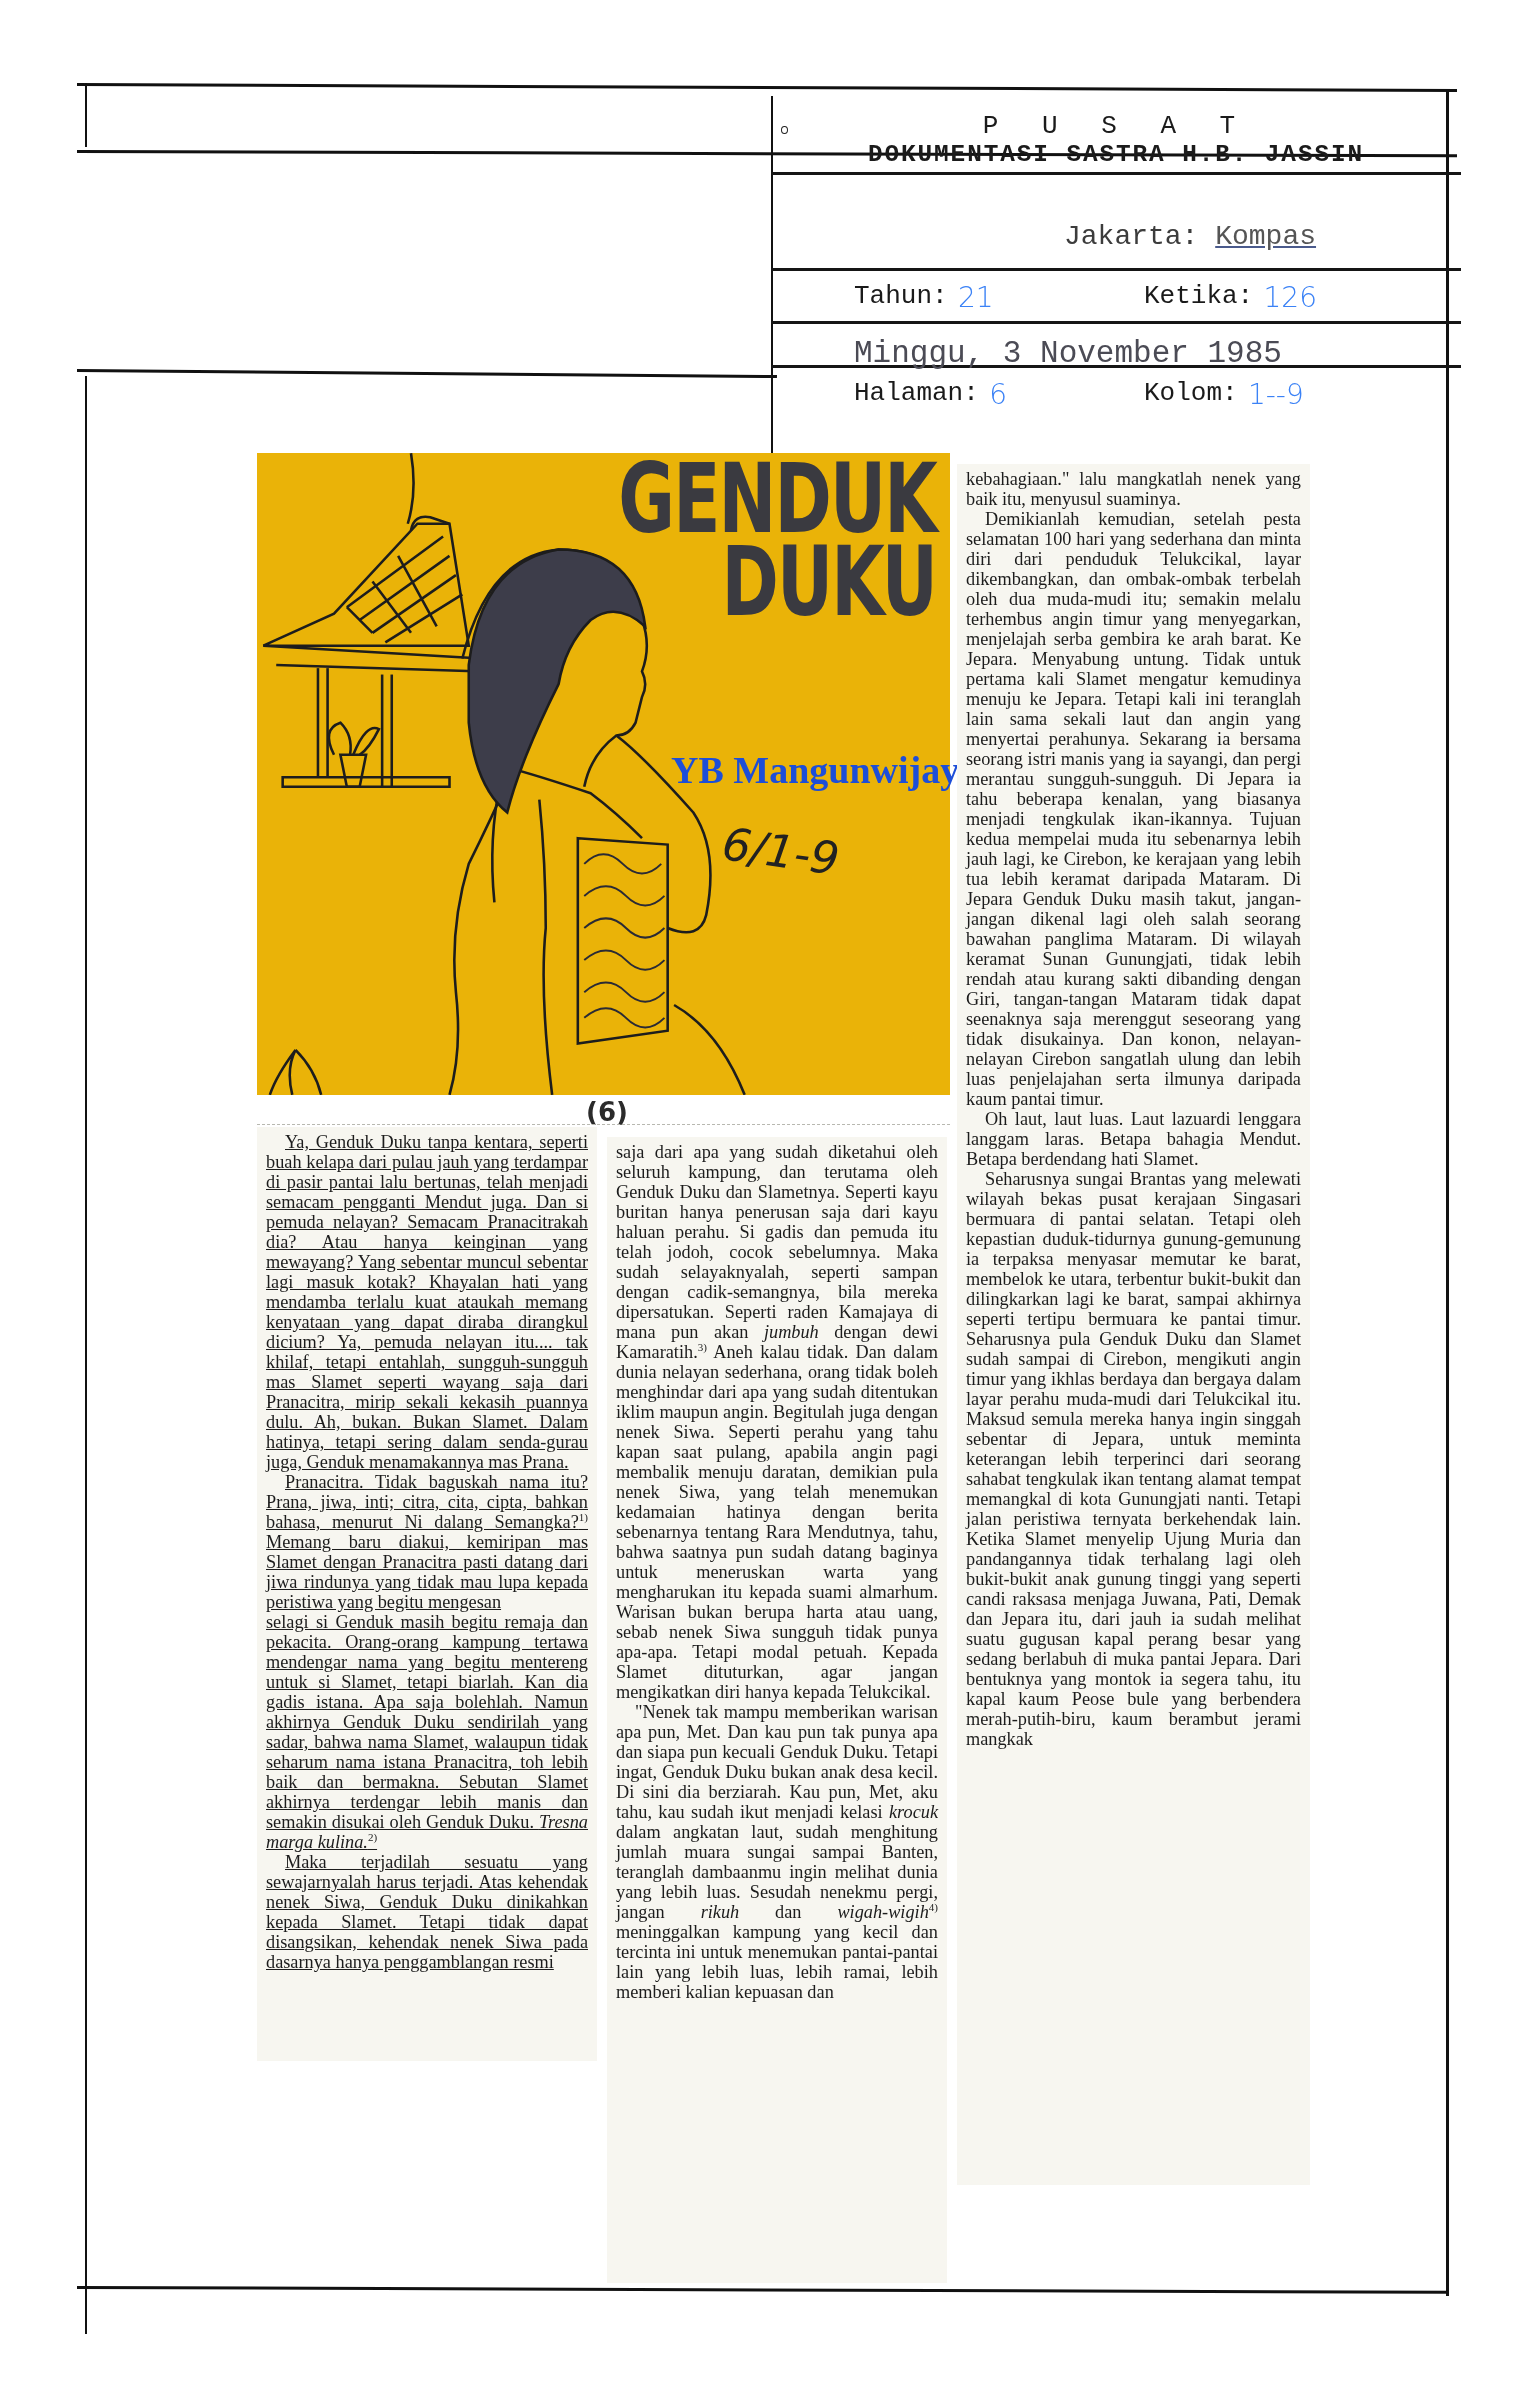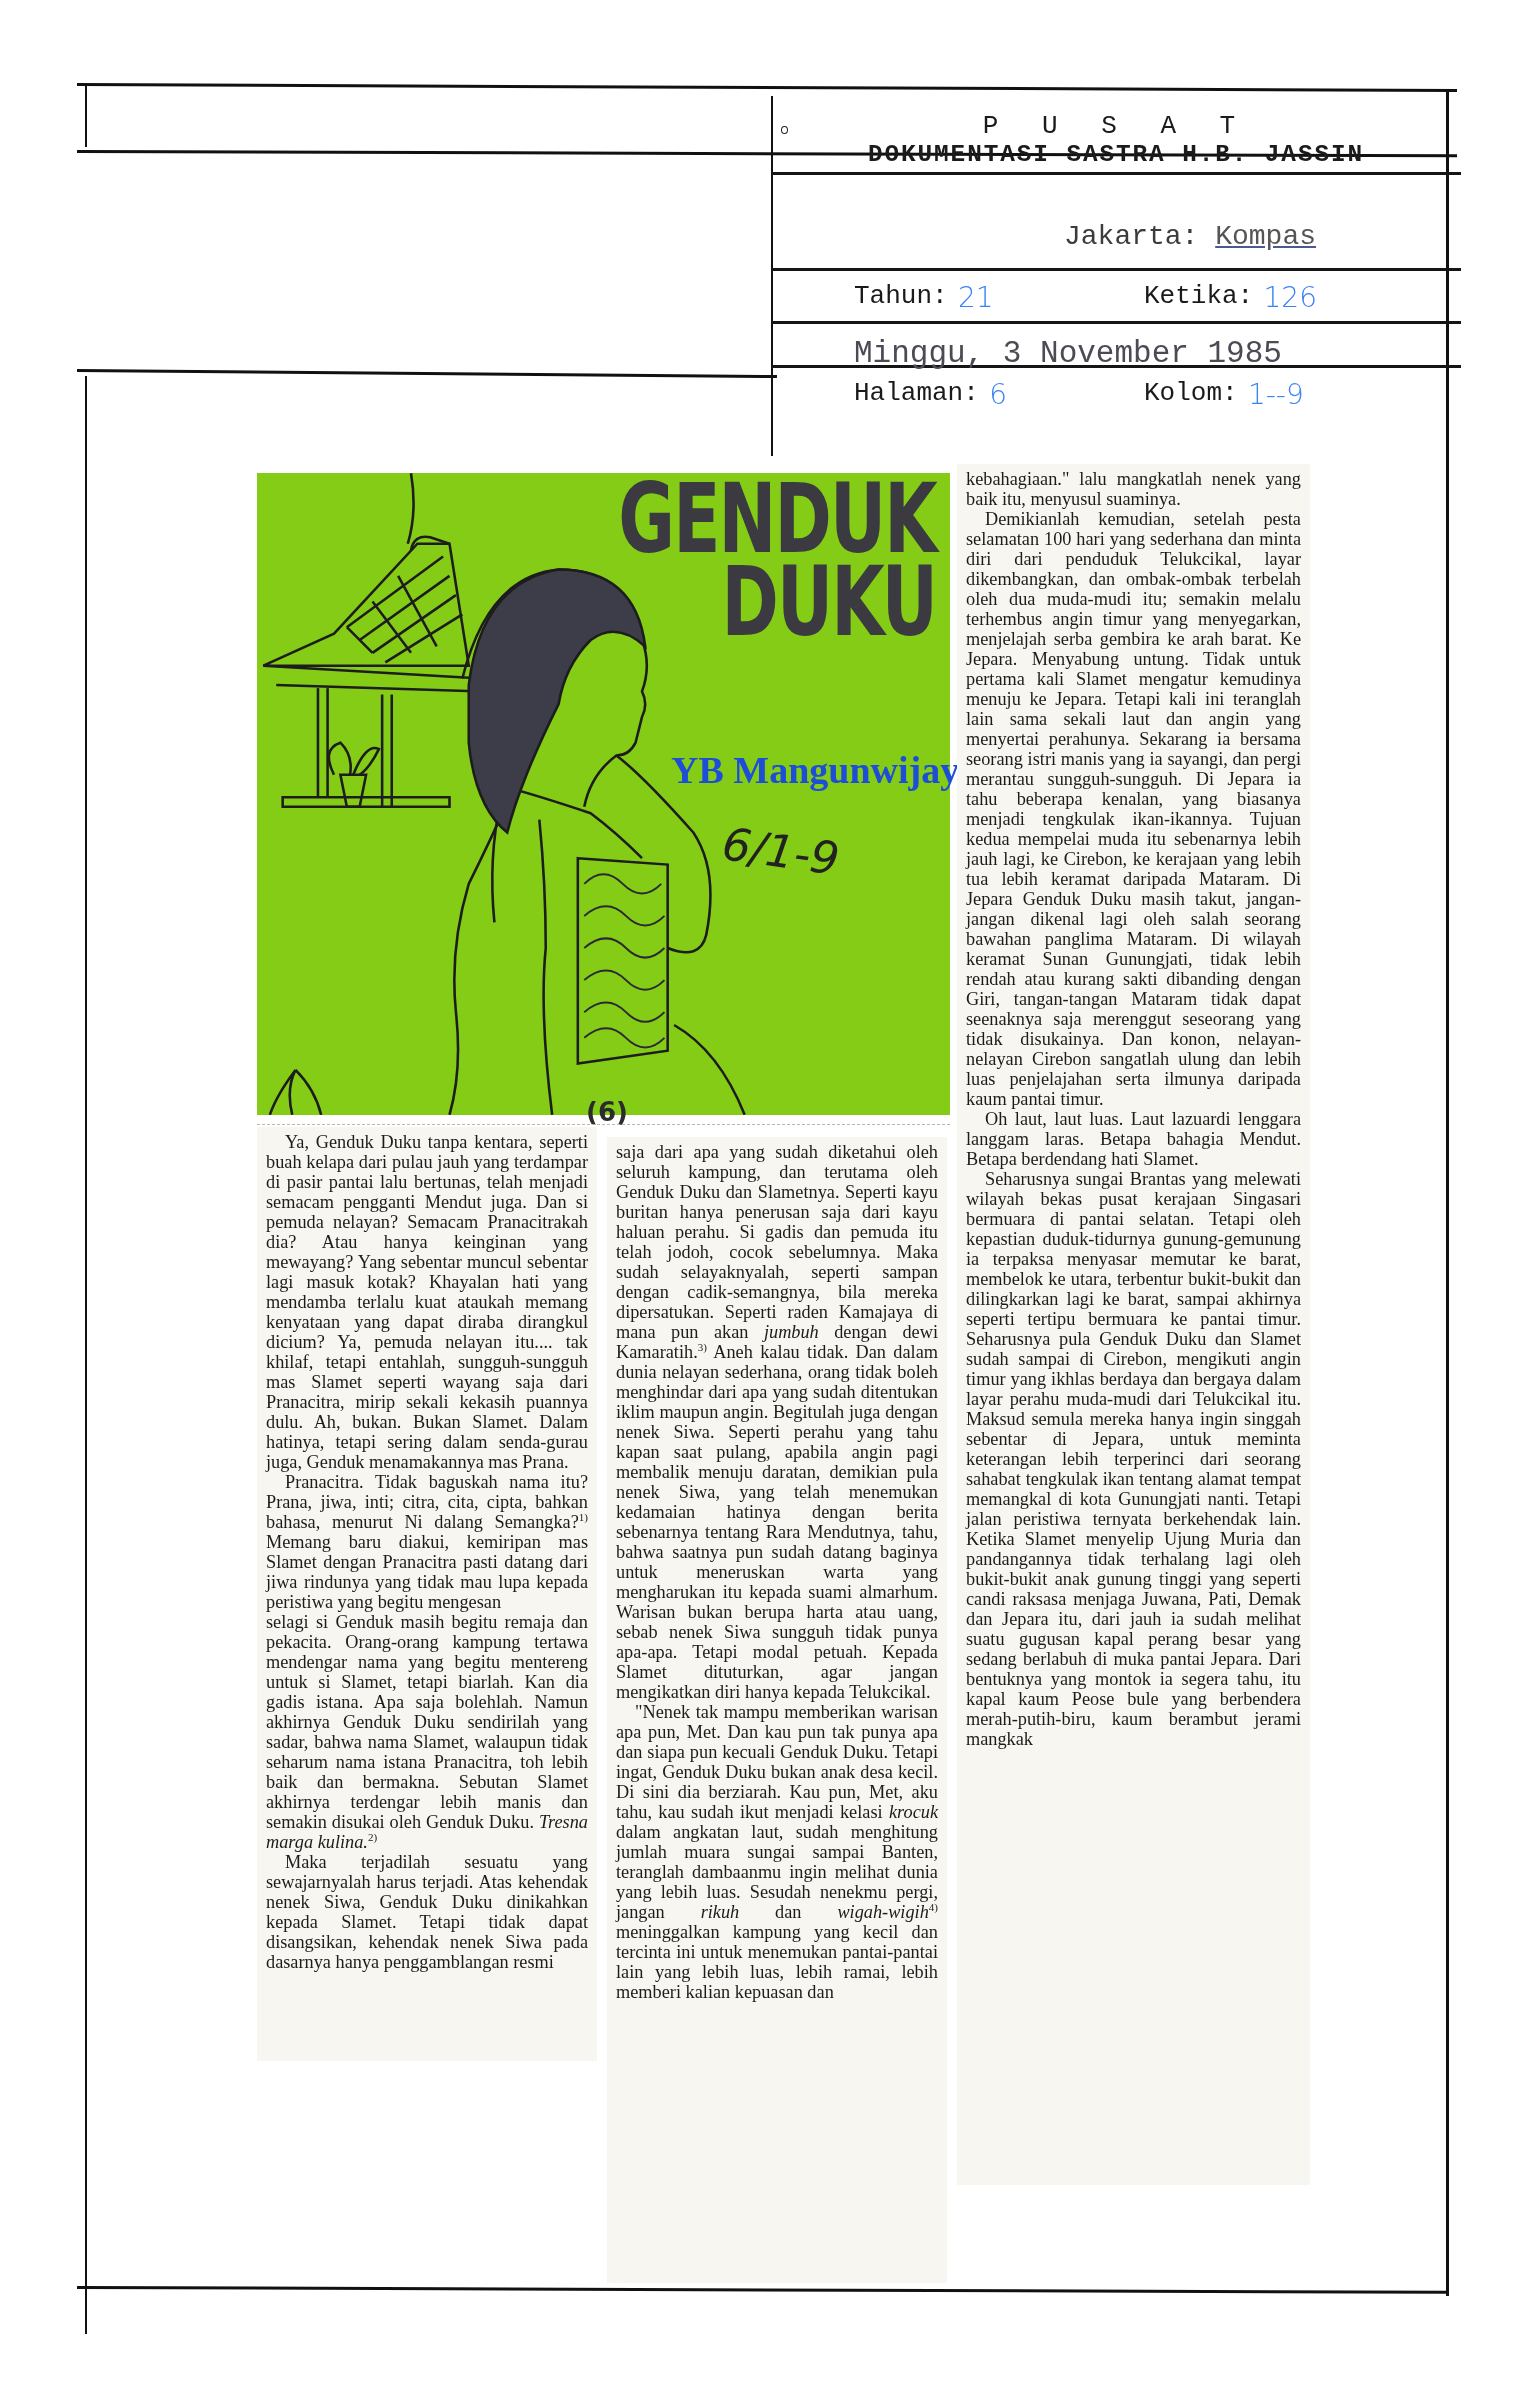--- a/index.html
+++ b/index.html
@@ -20,21 +20,21 @@
   .form .cell-source .paper { text-decoration: underline; text-decoration-color: #4a5a8c; color: #555; }
   .form .cell-row { height: 53px; padding-top: 10.3px; font-size: 26px; display: flex; }
   .form .cell-row .lbl { color: #1a1a1a; }
   .form .cell-row .val { font-family: "DejaVu Sans", sans-serif; font-size: 28px; color: #3b82f6; margin-left: 10.3px; font-weight: 300; }
   .form .cell-row .half { width: 334px; padding-left: 83px; box-sizing: border-box; display:flex; }
   .form .cell-row .half2 { padding-left: 39px; display:flex; }
   .form .cell-date { height: 44px; padding-top: 11.6px; padding-left: 83px; font-size: 31px; color: #4b4b55; }
   .form .hole { position: absolute; left: 10.3px; top: 23px; width: 5.1px; height: 6.4px; border: 1.3px solid #222; border-radius: 50%; }
 
   .clip { position: absolute; background: #f7f6f0; }
-  .clip-illus { left: 257px; top: 473px; width: 693px; height: 642px; background: #84cc16; }
+  .clip-illus { left: 257px; top: 453px; width: 693px; height: 642px; background: #eab308; }
   .clip-col { font-size: 18.3px; line-height: 20px; text-align: justify; color: #1c1c1c; box-sizing: border-box; padding: 5.1px 9px; hyphens: manual; }
   .clip-col p { margin: 0; text-indent: 19px; }
   .clip-col p.noindent { text-indent: 0; }
   .clip-col em { font-style: italic; }
   sup { font-size: 11px; line-height: 0; }
 
   .title-text {
     position: absolute; font-family: "DejaVu Sans", sans-serif; font-weight: bold; color: #3a3a40;
     font-size: 96px; line-height: 83px; letter-spacing: -2.6px; transform: scaleX(0.72); transform-origin: right top;
     text-align: right;
@@ -136,21 +136,21 @@
   <div class="title-text" style="right:14px;top:5.1px;width:514px;">
     <div>GENDUK</div>
     <div>DUKU</div>
   </div>
 </div>
 
 <div class="author">YB Mangunwijaya</div>
 <div class="annot">6/1-9</div>
 <div class="part-no">(6)</div>
 
-<div class="clip clip-col" style="left:257px;top:1127px;width:340px;height:934px;">
+<div class="clip clip-col" style="left:257px;top:1127px;width:340px;height:934px;text-decoration:underline;">
   <p>Ya, Genduk Duku tanpa kentara, seperti buah kelapa dari pulau jauh yang terdampar di pasir pantai lalu bertunas, telah menjadi semacam pengganti Mendut juga. Dan si pemuda nelayan? Semacam Pranacitrakah dia? Atau hanya keinginan yang mewayang? Yang sebentar muncul sebentar lagi masuk kotak? Khayalan hati yang mendamba terlalu kuat ataukah memang kenyataan yang dapat diraba dirangkul dicium? Ya, pemuda nelayan itu.... tak khilaf, tetapi entahlah, sungguh-sungguh mas Slamet seperti wayang saja dari Pranacitra, mirip sekali kekasih puannya dulu. Ah, bukan. Bukan Slamet. Dalam hatinya, tetapi sering dalam senda-gurau juga, Genduk menamakannya mas Prana.</p>
   <p><span>Pranacitra. Tidak baguskah nama itu? Prana, jiwa, inti; citra, cita, cipta, bahkan bahasa, menurut Ni dalang Semangka?</span><sup>1)</sup><span> Memang baru diakui, kemiripan mas Slamet dengan Pranacitra pasti datang dari jiwa rindunya yang tidak mau lupa kepada peristiwa yang begitu mengesan</span></p>
   <p class="noindent"><span>selagi si Genduk masih begitu remaja dan pekacita. Orang-orang kampung tertawa mendengar nama yang begitu mentereng untuk si Slamet, tetapi biarlah. Kan dia gadis istana. Apa saja bolehlah. Namun akhirnya Genduk Duku sendirilah yang sadar, bahwa nama Slamet, walaupun tidak seharum nama istana Pranacitra, toh lebih baik dan bermakna. Sebutan Slamet akhirnya terdengar lebih manis dan semakin disukai oleh Genduk Duku. </span><em>Tresna marga kulina.</em><sup>2)</sup></p>
   <p>Maka terjadilah sesuatu yang sewajarnyalah harus terjadi. Atas kehendak nenek Siwa, Genduk Duku dinikahkan kepada Slamet. Tetapi tidak dapat disangsikan, kehendak nenek Siwa pada dasarnya hanya penggamblangan resmi</p>
 </div>
 <div class="dashsep" style="left:257px;top:1124px;width:693px;"></div>
 
 <div class="clip clip-col" style="left:607px;top:1137px;width:340px;height:1146px;">
   <p class="noindent"><span>saja dari apa yang sudah diketahui oleh seluruh kampung, dan terutama oleh Genduk Duku dan Slametnya. Seperti kayu buritan hanya penerusan saja dari kayu haluan perahu. Si gadis dan pemuda itu telah jodoh, cocok sebelumnya. Maka sudah selayaknyalah, seperti sampan dengan cadik-semangnya, bila mereka dipersatukan. Seperti raden Kamajaya di mana pun akan </span><em>jumbuh</em><span> dengan dewi Kamaratih.</span><sup>3)</sup><span> Aneh kalau tidak. Dan dalam dunia nelayan sederhana, orang tidak boleh menghindar dari apa yang sudah ditentukan iklim maupun angin. Begitulah juga dengan nenek Siwa. Seperti perahu yang tahu kapan saat pulang, apabila angin pagi membalik menuju daratan, demikian pula nenek Siwa, yang telah menemukan kedamaian hatinya dengan berita sebenarnya tentang Rara Mendutnya, tahu, bahwa saatnya pun sudah datang baginya untuk meneruskan warta yang mengharukan itu kepada suami almarhum. Warisan bukan berupa harta atau uang, sebab nenek Siwa sungguh tidak punya apa-apa. Tetapi modal petuah. Kepada Slamet dituturkan, agar jangan mengikatkan diri hanya kepada Telukcikal.</span></p>
   <p><span>"Nenek tak mampu memberikan warisan apa pun, Met. Dan kau pun tak punya apa dan siapa pun kecuali Genduk Duku. Tetapi ingat, Genduk Duku bukan anak desa kecil. Di sini dia berziarah. Kau pun, Met, aku tahu, kau sudah ikut menjadi kelasi </span><em>krocuk</em><span> dalam angkatan laut, sudah menghitung jumlah muara sungai sampai Banten, teranglah dambaanmu ingin melihat dunia yang lebih luas. Sesudah nenekmu pergi, jangan </span><em>rikuh</em><span> dan </span><em>wigah-wigih</em><sup>4)</sup><span> meninggalkan kampung yang kecil dan tercinta ini untuk menemukan pantai-pantai lain yang lebih luas, lebih ramai, lebih memberi kalian kepuasan dan</span></p>

